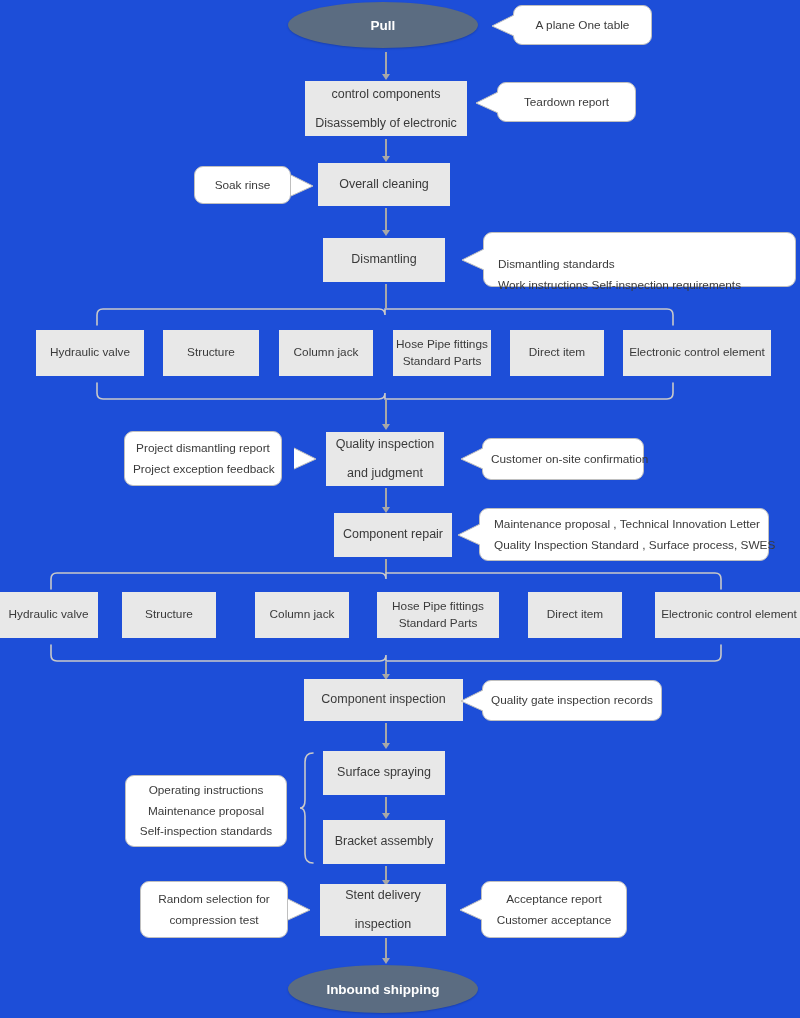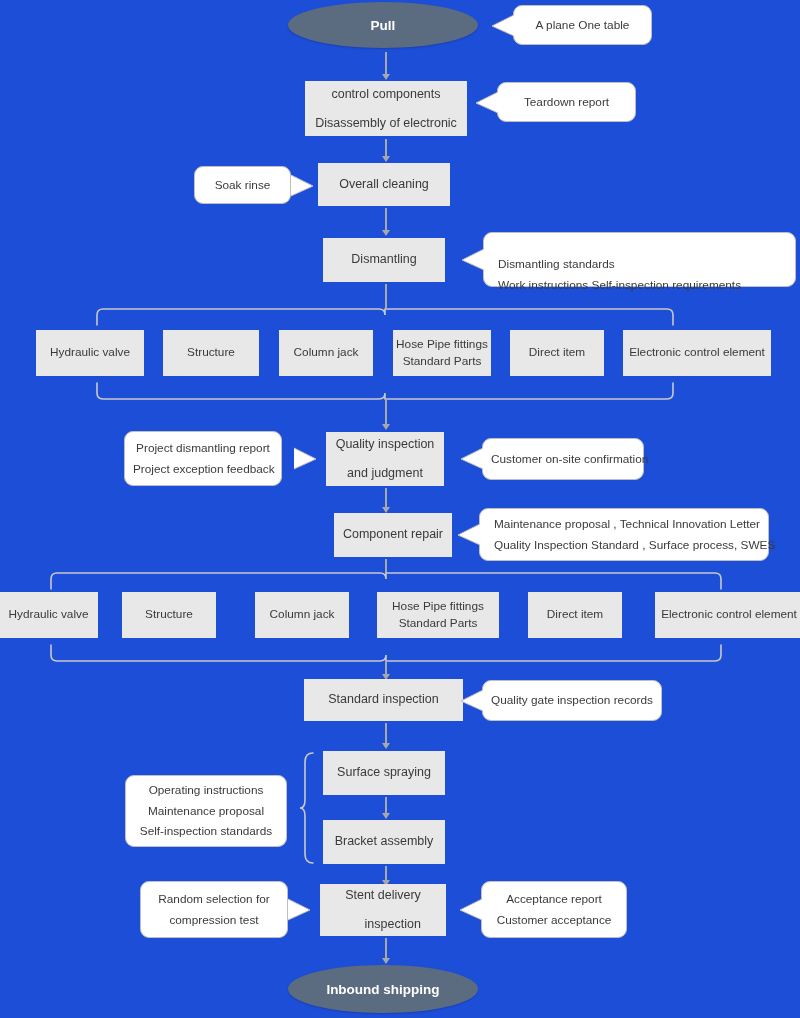--- a/index.html
+++ b/index.html
@@ -317,21 +317,21 @@
       <path d="M1,1 L1,11 Q1,17 7,17 L330,17 Q336,17 336,11 L336,17 Q336,17 342,17 L665,17 Q671,17 671,11 L671,1" fill="none" stroke="#c9c9c9" stroke-width="1.6" stroke-linecap="round"></path>
     </svg>
   </div>
 
   <div class="abs" style="left:382px;top:662px;">
     <div class="arrow-line" style="width:1.5px;height:12px;margin-left:3.2px;"></div>
     <div class="arrow-head"></div>
   </div>
 
   <div class="abs pbox" style="left:304px;top:679px;width:159px;height:42px;">
-    <span>Standard inspection</span>
+    <span>Component inspection</span>
   </div>
 
   <div class="abs callout" style="left:482px;top:680px;width:180px;height:41px;">
     <div class="lines">
       <div>Quality gate inspection records</div>
     </div>
   </div>
   <div class="tail" style="left:460px;top:690px;">
     <svg width="24" height="22" viewBox="0 0 24 22">
       <path d="M23,0 L1,11 L23,21" fill="#ffffff" stroke="#bfbfbf" stroke-width="1"></path>
@@ -368,21 +368,21 @@
       <div>Maintenance proposal</div>
       <div>Self-inspection standards</div>
     </div>
   </div>
 
   <div class="abs" style="left:382px;top:866px;">
     <div class="arrow-line" style="width:1.5px;height:14px;margin-left:3.2px;"></div>
     <div class="arrow-head"></div>
   </div>
 
-  <div class="abs pbox two-line" style="left:320px;top:884px;width:126px;height:52px;text-align:right;">
+  <div class="abs pbox two-line" style="left:320px;top:884px;width:126px;height:52px;">
     <div>
       <div>Stent delivery</div>
       <div>inspection</div>
     </div>
   </div>
 
   <div class="abs callout" style="left:140px;top:881px;width:148px;height:57px;">
     <div class="lines">
       <div>Random selection for</div>
       <div>compression test</div>

